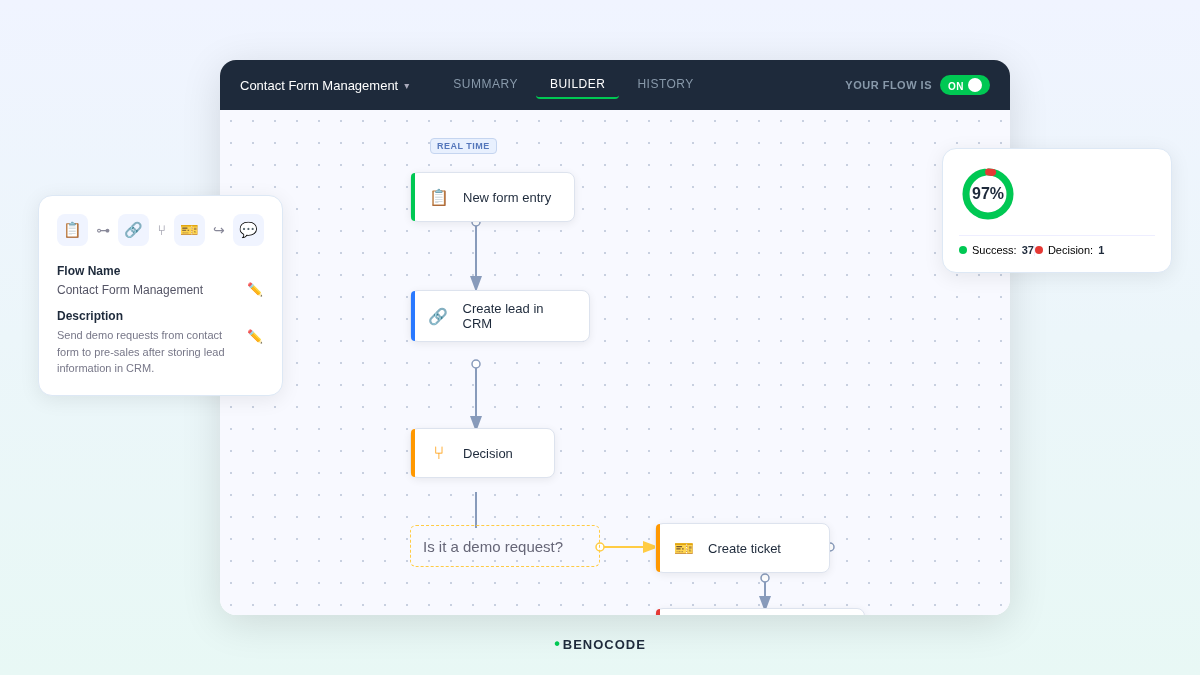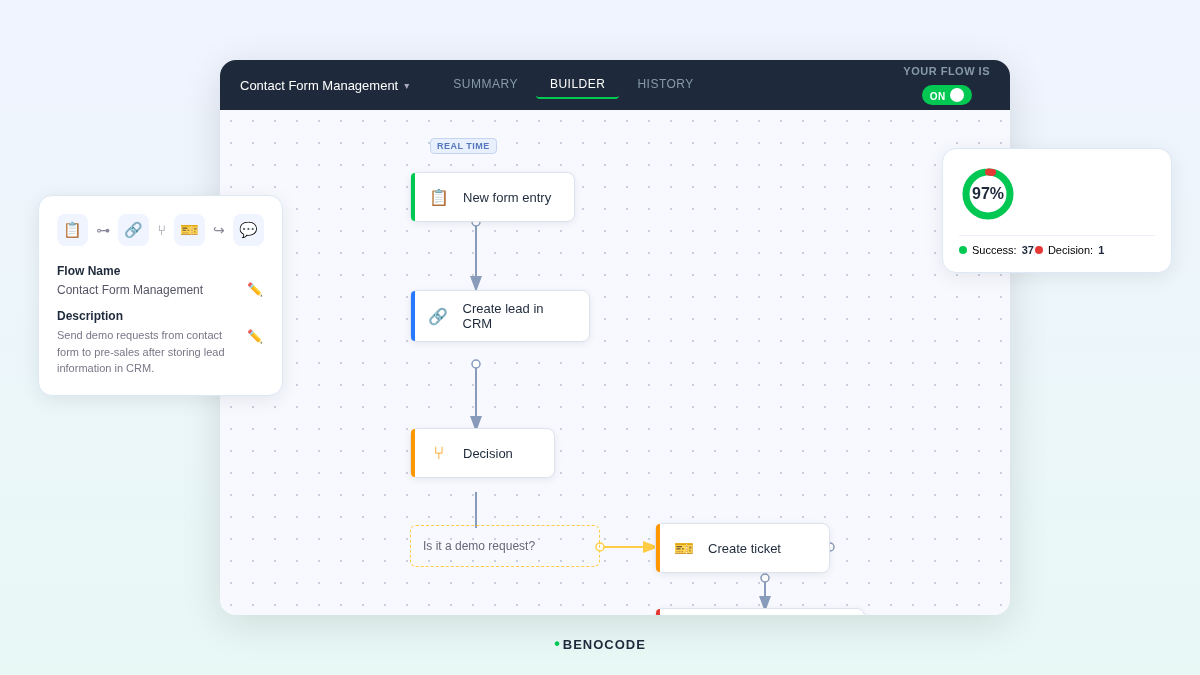--- a/index.html
+++ b/index.html
@@ -86,21 +86,20 @@
     .nav-spacer { flex: 1; }
 
     .flow-status {
       display: flex;
       align-items: center;
       gap: 8px;
       color: #8899aa;
       font-size: 11px;
       font-weight: 600;
       letter-spacing: 0.5px;
-      flex-direction: column;
     }
 
     .toggle-on {
       background: #00c853;
       border-radius: 12px;
       padding: 3px 8px;
       color: white;
       font-size: 10px;
       font-weight: 700;
       display: flex;
@@ -171,21 +170,21 @@
 
     
     .condition-box {
       position: absolute;
       border: 1.5px dashed #ffcc44;
       border-radius: 6px;
       background: transparent;
       display: flex;
       align-items: center;
       padding: 4px 12px;
-      font-size: 12px;
+      font-size: 15px;
       color: #667;
     }
 
     
     .left-panel {
       position: absolute;
       left: 38px;
       top: 195px;
       width: 245px;
       background: white;

